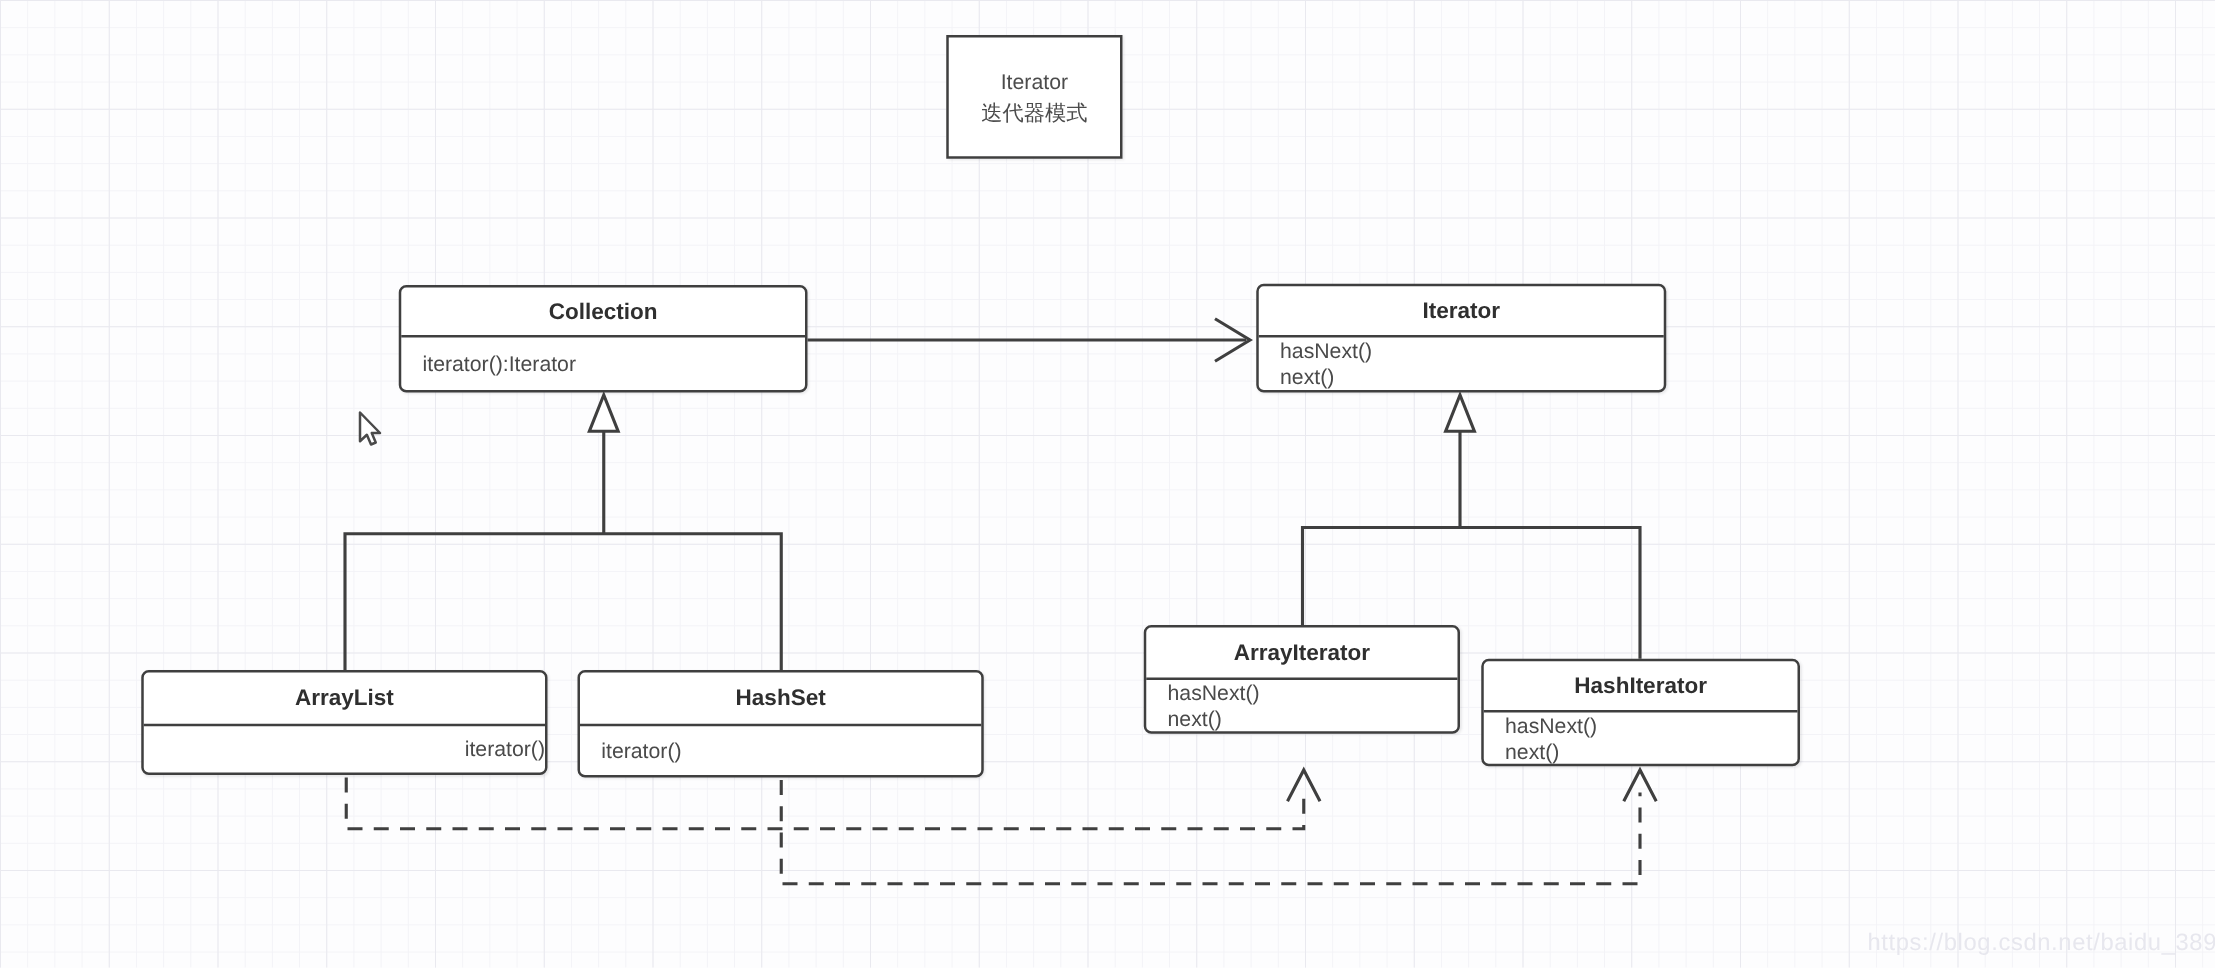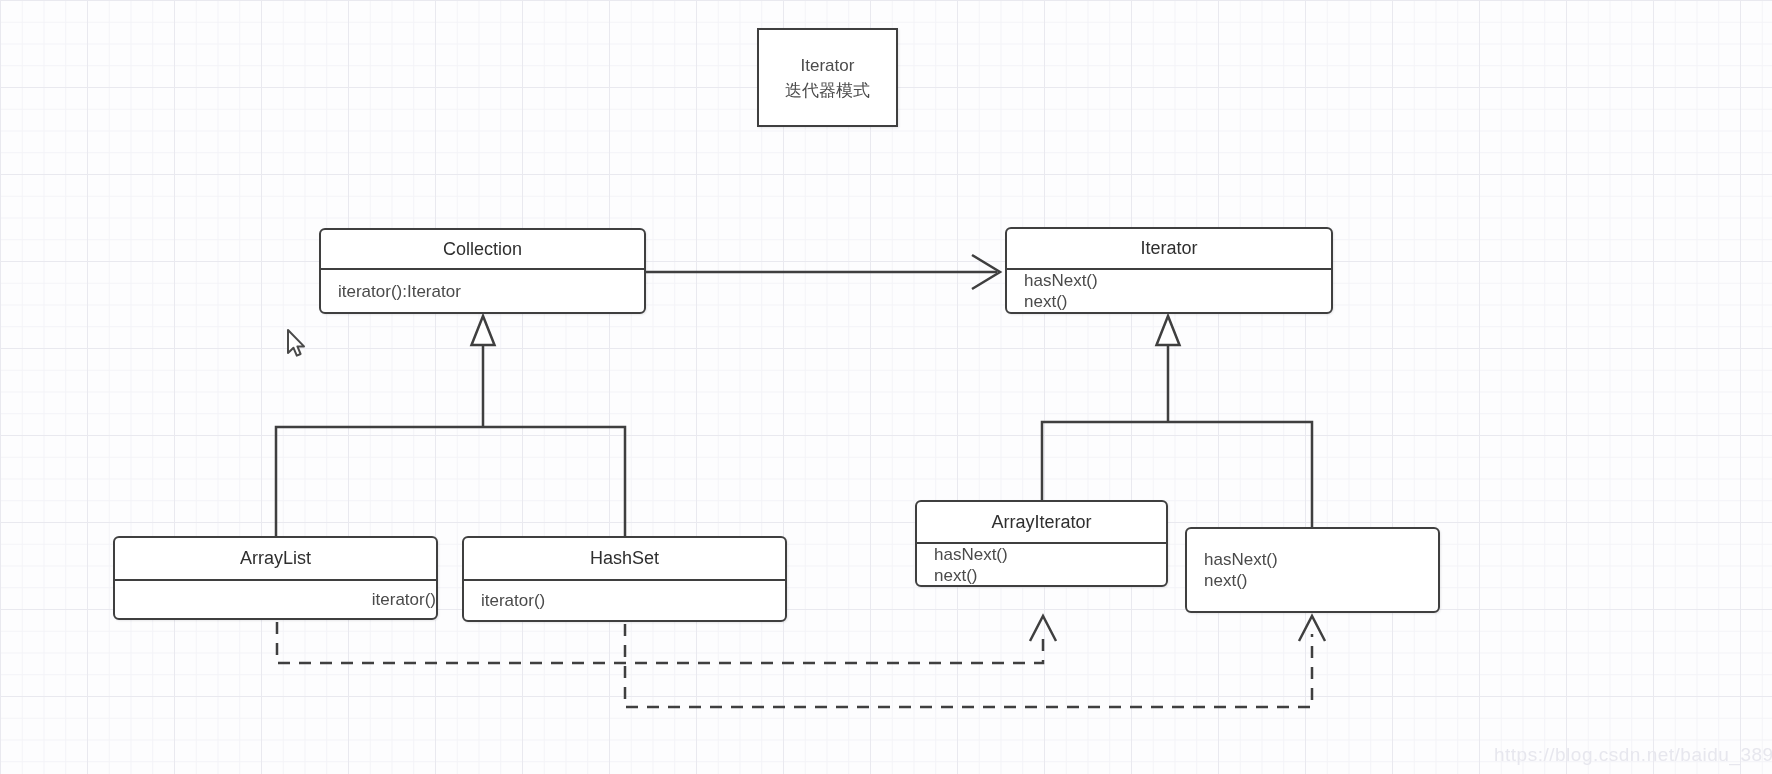--- a/index.html
+++ b/index.html
@@ -23,21 +23,21 @@
     background: #ffffff;
     border: 2.5px solid #3f3f3f;
     border-radius: 6px;
     box-shadow: 1px 1px 2px rgba(80,80,90,0.12);
     display: flex;
     flex-direction: column;
   }
   .uml-class .hdr {
     border-bottom: 2.5px solid #3f3f3f;
     display: flex; align-items: center; justify-content: center;
-    font-weight: normal; font-size: 18px; color: #2f2f2f;
+    font-weight: bold; font-size: 18px; color: #2f2f2f;
     flex: 0 0 auto;
   }
   .uml-class .body {
     flex: 1 1 auto;
     display: flex; flex-direction: column; justify-content: center;
     padding-left: 17px;
     font-size: 17px; color: #4a4a4a; line-height: 21px;
   }
   .title-box {
     position: absolute;
@@ -127,20 +127,21 @@
 
   <div class="uml-class" style="left:915px; top:500px; width:253px; height:87px;">
     <div class="hdr" style="height:42px">ArrayIterator</div>
     <div class="body">
       <div>hasNext()</div>
       <div>next()</div>
     </div>
   </div>
 
   <div class="uml-class" style="left:1185px; top:527px; width:255px; height:86px;">
+    <div class="hdr" style="height:41px">HashIterator</div>
     <div class="body">
       <div>hasNext()</div>
       <div>next()</div>
     </div>
   </div>
 
   <div class="cursor">
     <svg width="26" height="32" viewBox="0 0 26 32">
       <path d="M6 2 L6 25 L11.5 19.8 L14.8 27.6 L18.6 26 L15.4 18.4 L22 18.4 Z" fill="#ffffff" stroke="#4a4a4a" stroke-width="2" stroke-linejoin="round"></path>
     </svg>

